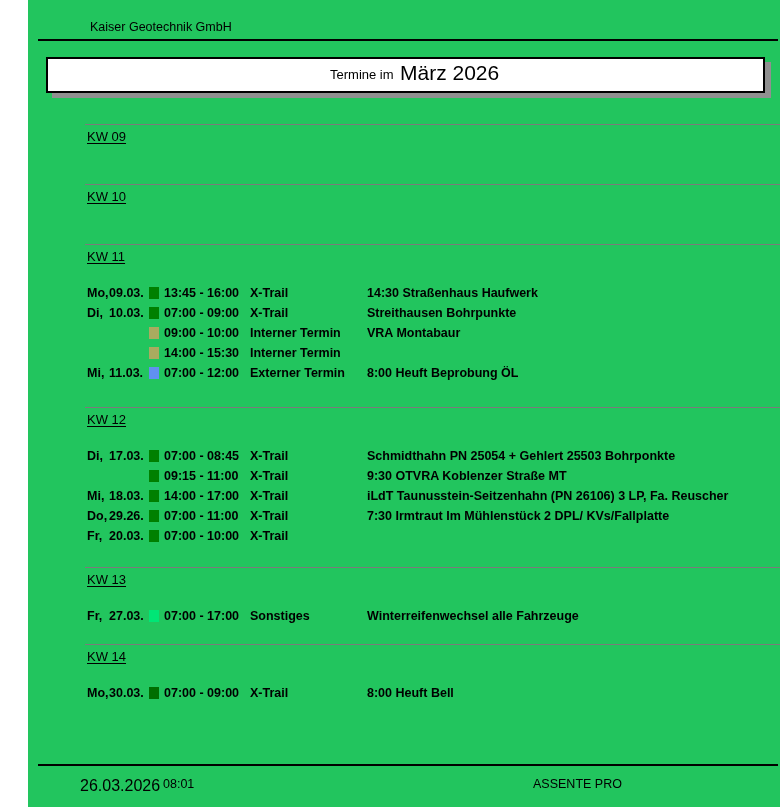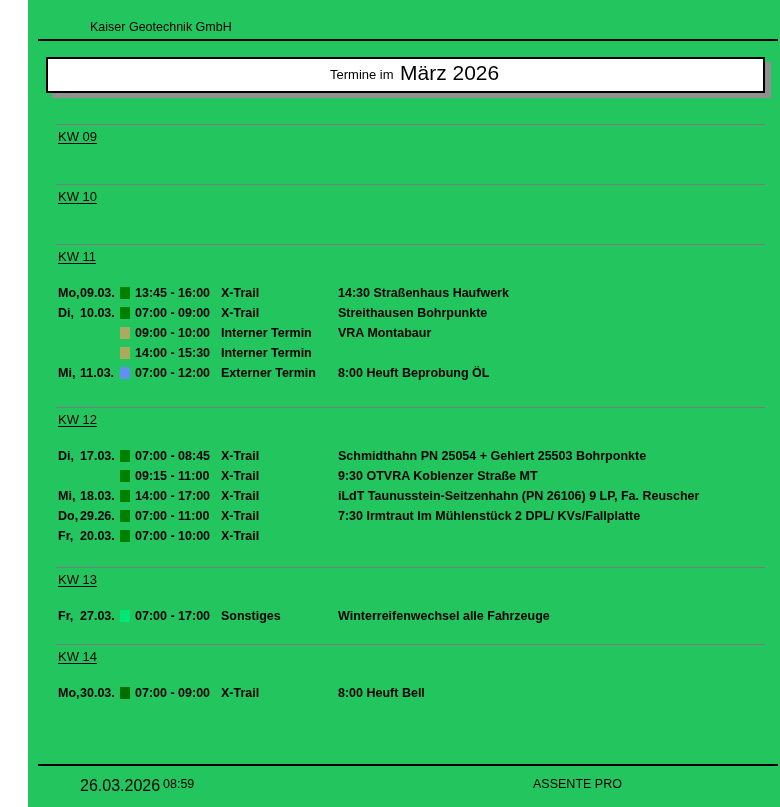--- a/index.html
+++ b/index.html
@@ -31,21 +31,21 @@
   }
   .title-box .prefix{
     position:absolute;left:282px;bottom:9px;
     font-size:13px;line-height:15px;white-space:nowrap;
   }
   .title-box .month{
     position:absolute;left:352px;bottom:6px;
     font-size:21px;line-height:24px;white-space:nowrap;
   }
   
-  .weeks{position:absolute;left:0;top:124px;width:716px;}
+  .weeks{position:absolute;left:0;top:124px;width:716px;padding-left:29px;}
   .week .rule{margin-left:28px;width:709px;height:1px;background:#7b7b7b;}
   .kw-label{
     margin:4px 0 0 30px;height:15px;line-height:15px;
     font-size:13px;text-decoration:underline;text-underline-offset:2px;
     white-space:nowrap;width:44px;
   }
   .rows{margin-top:19px;font-weight:bold;}
   .row{
     display:flex;align-items:center;height:20px;margin-left:30px;
     font-size:12.5px;white-space:nowrap;
@@ -151,21 +151,21 @@
             <span class="c-time">09:15 - 11:00</span>
             <span class="c-cat">X-Trail</span>
             <span class="c-desc">9:30 OTVRA Koblenzer Straße MT</span>
           </div>
           <div class="row">
             <span class="c-day">Mi,</span>
             <span class="c-date">18.03.</span>
             <span class="c-sq" style="background: rgb(0, 128, 0);"></span>
             <span class="c-time">14:00 - 17:00</span>
             <span class="c-cat">X-Trail</span>
-            <span class="c-desc">iLdT Taunusstein-Seitzenhahn (PN 26106) 9 LP, Fa. Reuscher</span>
+            <span class="c-desc">iLdT Taunusstein-Seitzenhahn (PN 26106) 3 LP, Fa. Reuscher</span>
           </div>
           <div class="row">
             <span class="c-day">Do,</span>
             <span class="c-date">29.26.</span>
             <span class="c-sq" style="background: rgb(0, 128, 0);"></span>
             <span class="c-time">07:00 - 11:00</span>
             <span class="c-cat">X-Trail</span>
             <span class="c-desc">7:30 Irmtraut Im Mühlenstück 2 DPL/ KVs/Fallplatte</span>
           </div>
           <div class="row">
@@ -202,16 +202,16 @@
             <span class="c-time">07:00 - 09:00</span>
             <span class="c-cat">X-Trail</span>
             <span class="c-desc">8:00 Heuft Bell</span>
           </div>
         </div>
       </section>
     </div>
 
   <div class="footer-rule"></div>
   <div class="footer-date">26.03.2026</div>
-  <div class="footer-time">08:59</div>
+  <div class="footer-time">08:01</div>
   <div class="footer-app">ASSENTE PRO</div>
 
 </div>
 
 </body></html>

